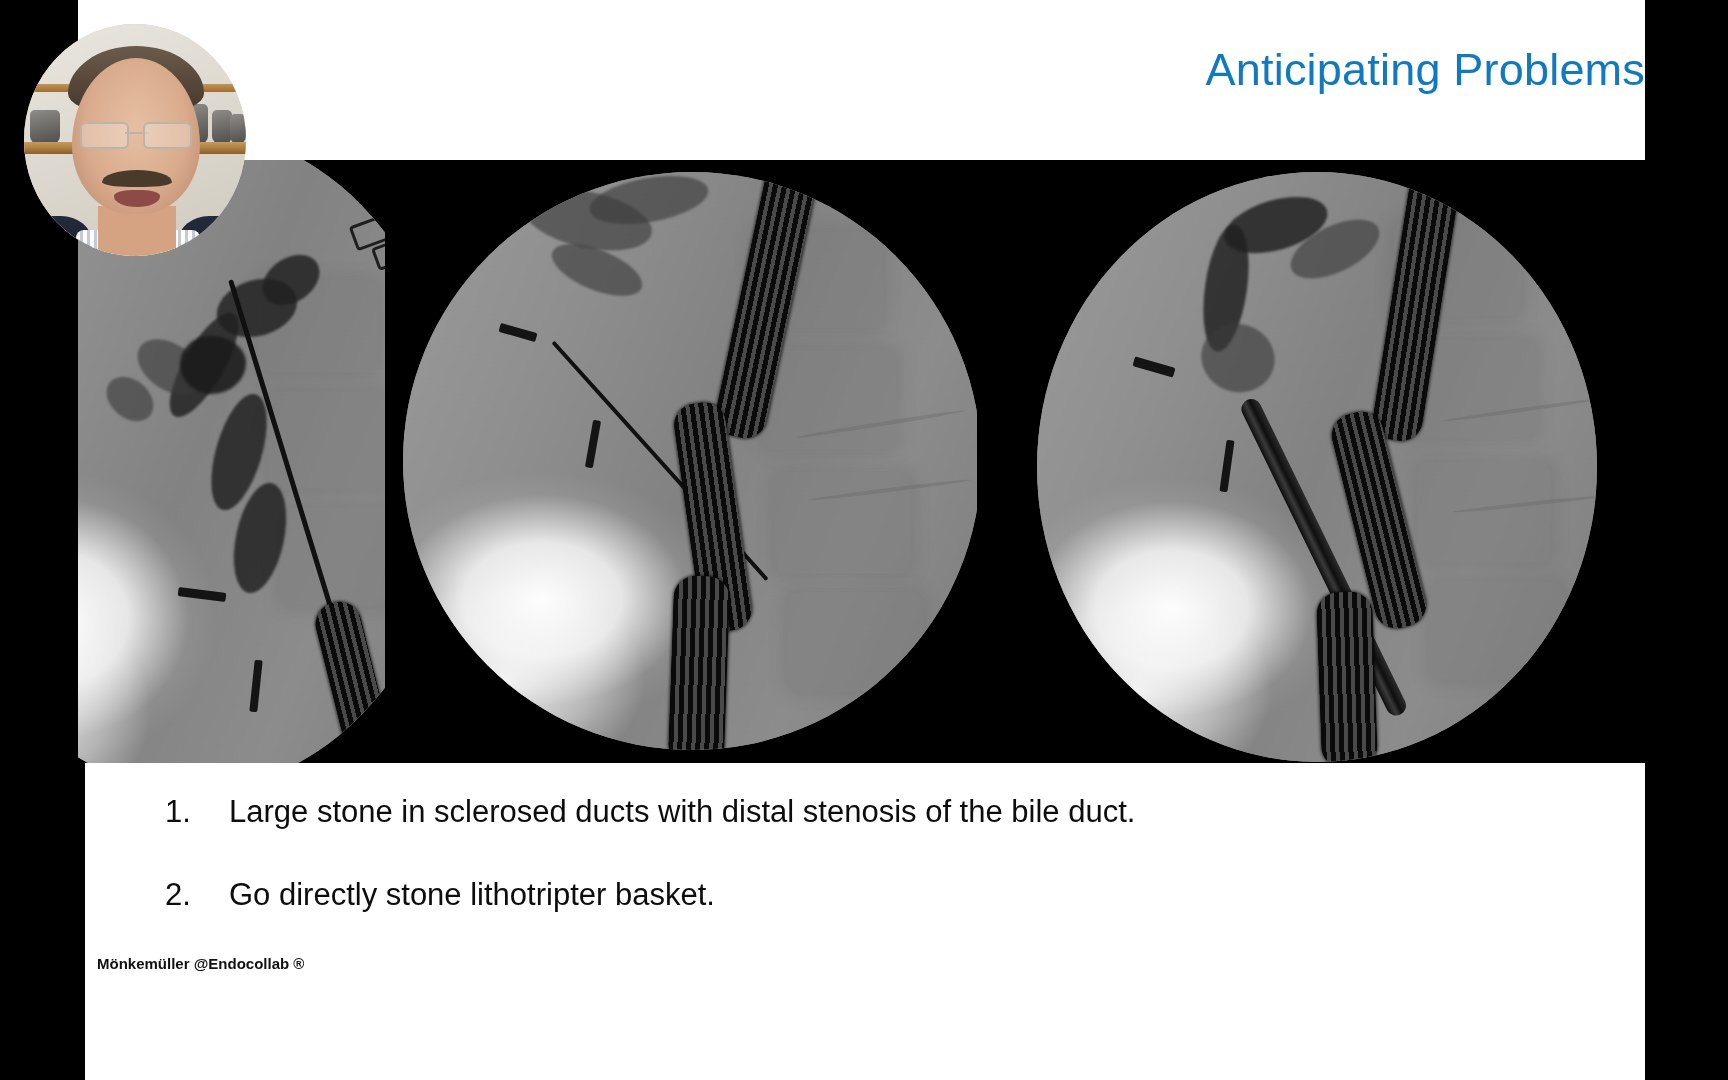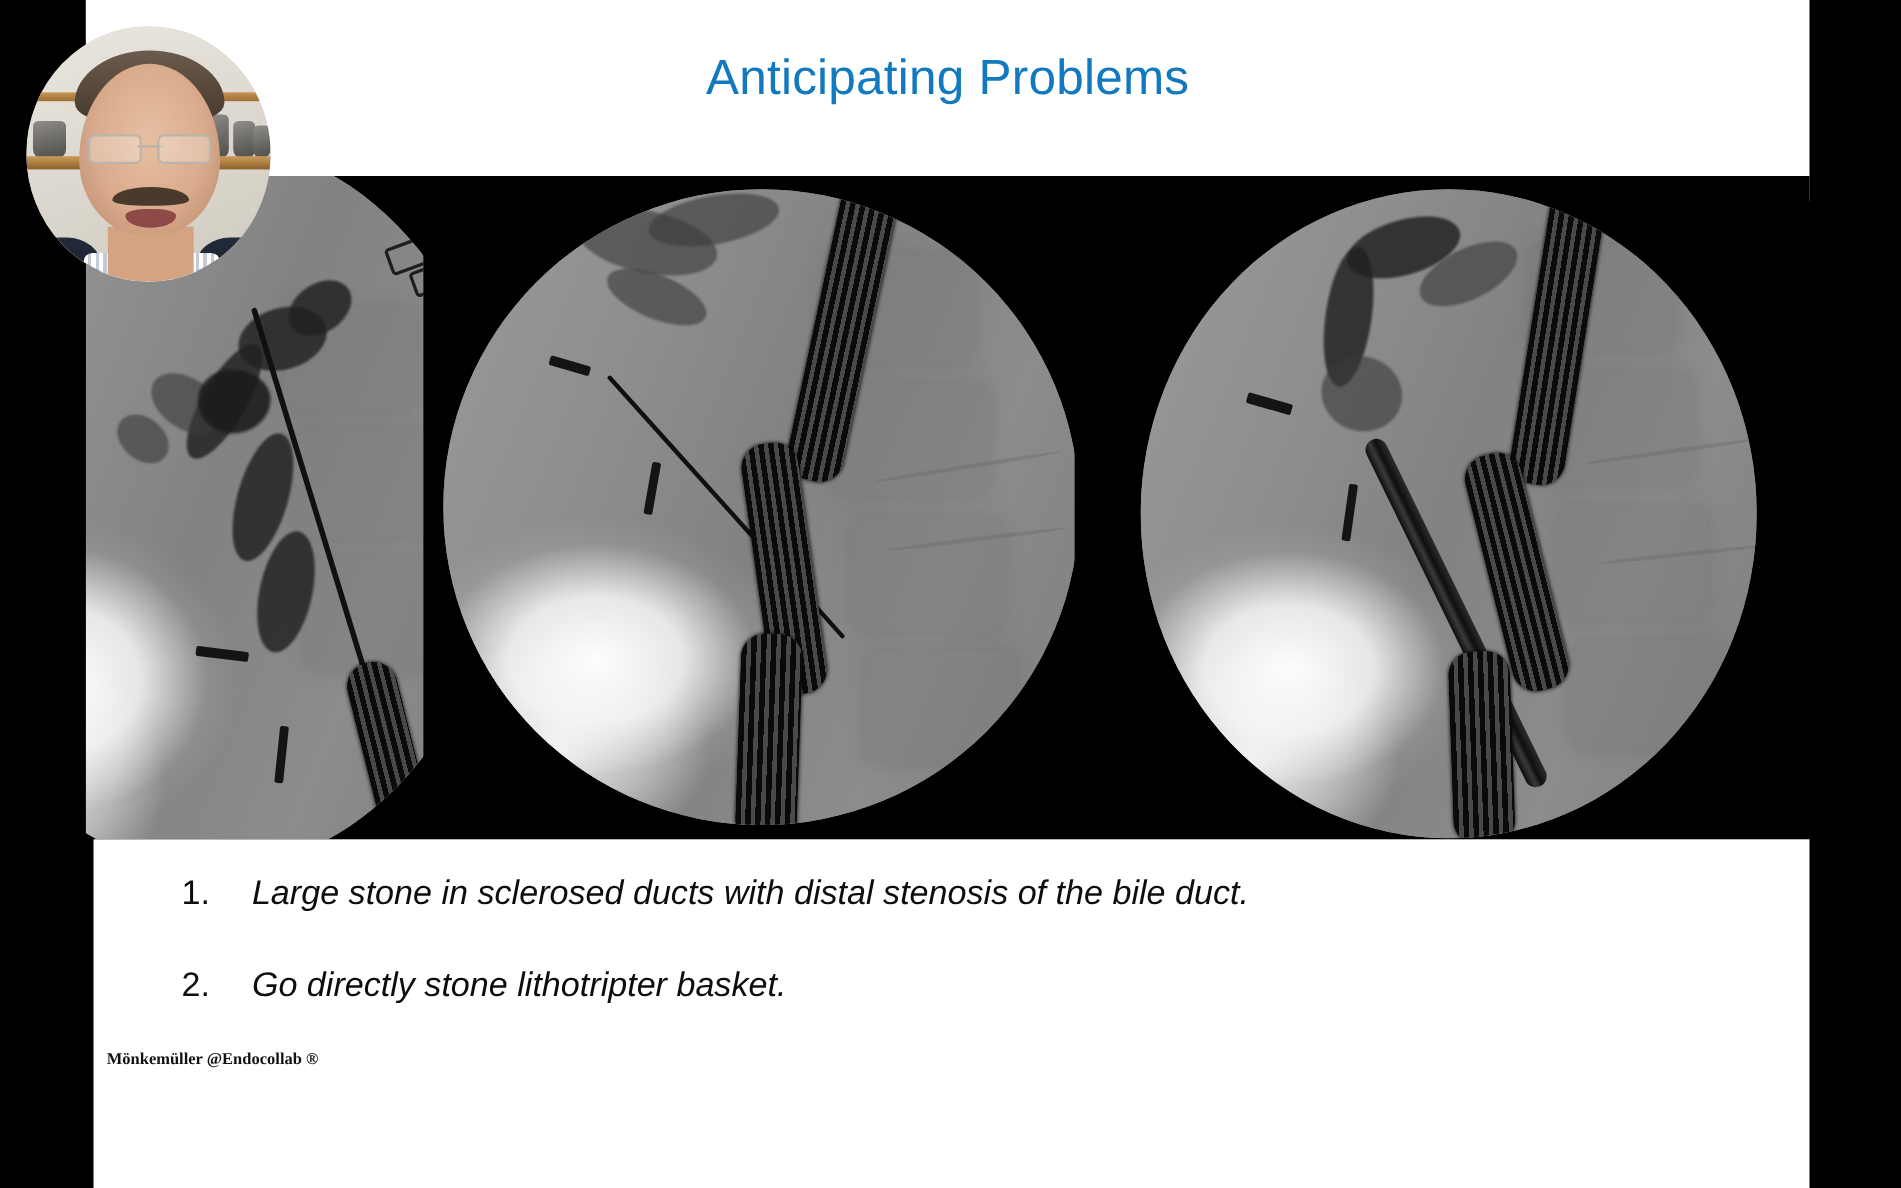--- a/index.html
+++ b/index.html
@@ -28,21 +28,21 @@
     top: 0px;
     width: 1567px;
     height: 183px;
     background: #ffffff;
   }
   .slide-title {
     position: absolute;
     left: 0;
     top: 44px;
     width: 1567px;
-    text-align: center;
+    text-align: right;
     font-family: "Liberation Sans", sans-serif;
     font-size: 45px;
     font-weight: 400;
     letter-spacing: 0.2px;
     color: #1179BF;
     white-space: nowrap;
   }
 
   
   .image-band {
@@ -176,27 +176,27 @@
     color: #0d0d0d;
     line-height: 1.25;
     margin-bottom: 44px;
     white-space: nowrap;
   }
   .bullet-num {
     width: 64px;
     flex: 0 0 64px;
     text-align: left;
   }
-  .bullet-text { flex: 1 1 auto; font-style: italic; }
+  .bullet-text { flex: 1 1 auto; }
 
   .footer-credit {
     position: absolute;
     left: 12px;
     top: 192px;
-    font-family: Liberation Serif, serif;
+    font-family: Liberation Sans, sans-serif;
     font-size: 15px;
     font-weight: bold;
     color: #111111;
     white-space: nowrap;
   }
 
   
   .webcam {
     position: absolute;
     left: 24px;

